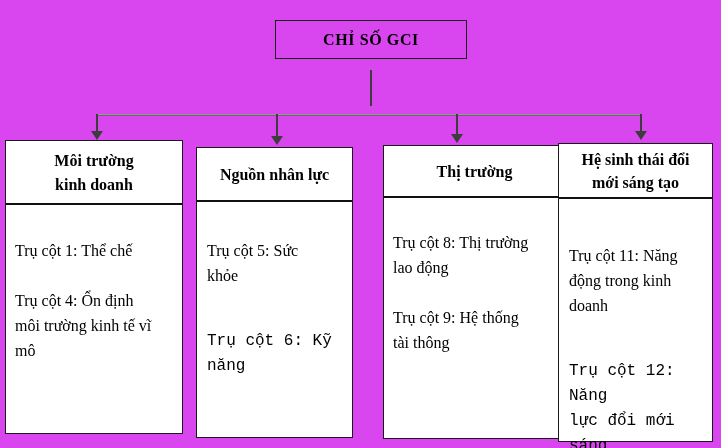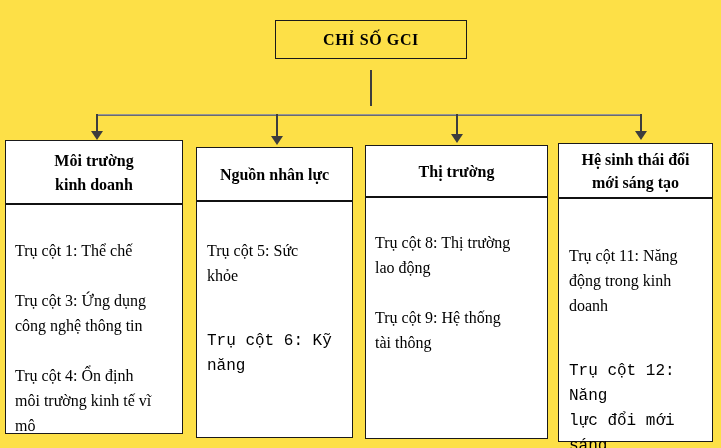--- a/index.html
+++ b/index.html
@@ -1,20 +1,20 @@
 <!DOCTYPE html>
 <html><head>
 <meta charset="utf-8">
 <style>
   html, body { margin: 0; padding: 0; background: #ffffff; }
   .canvas {
     position: relative;
     width: 721px;
     height: 448px;
-    background: #fde047;
+    background: #d946ef;
     font-family: "Liberation Serif", serif;
     color: #000000;
     overflow: hidden;
   }
 
   
   .top-box {
     position: absolute;
     left: 275px; top: 20px;
     width: 192px; height: 39px;
@@ -66,21 +66,21 @@
 
   
   .col-box {
     position: absolute;
     border: 1.5px solid #1a1a1a;
     box-sizing: border-box;
     background: #ffffff;
   }
   #box1 { left: 5px;   top: 140px; width: 178px; height: 294px; }
   #box2 { left: 196px; top: 147px; width: 157px; height: 291px; }
-  #box3 { left: 365px; top: 145px; width: 183px; height: 294px; }
+  #box3 { left: 383px; top: 145px; width: 183px; height: 294px; }
   #box4 { left: 558px; top: 143px; width: 155px; height: 299px; }
 
   .col-title {
     font-weight: bold; font-size: 16px;
     text-align: center;
     white-space: pre-line;
     border-bottom: 2px solid #111111;
   }
   #box1 .col-title { line-height: 24px; padding: 8px 2px 6px; }
   #box2 .col-title { line-height: 25px; padding: 14px 2px 13px; }
@@ -126,22 +126,20 @@
   <div class="arrow" id="arrow4">
     <div class="shaft"></div>
     <div class="head"></div>
   </div>
 
   <div class="col-box" id="box1">
     <div class="col-title">Môi trường
 kinh doanh</div>
     <div class="col-body">
       <p class="pillar">Trụ cột 1: Thể chế</p>
-      <p class="pillar">Trụ cột 3: Ứng dụng
-công nghệ thông tin</p>
       <p class="pillar">Trụ cột 4: Ổn định
 môi trường kinh tế vĩ
 mô</p>
     </div>
   </div>
 
   <div class="col-box" id="box2">
     <div class="col-title">Nguồn nhân lực</div>
     <div class="col-body">
       <p class="pillar">Trụ cột 5: Sức

